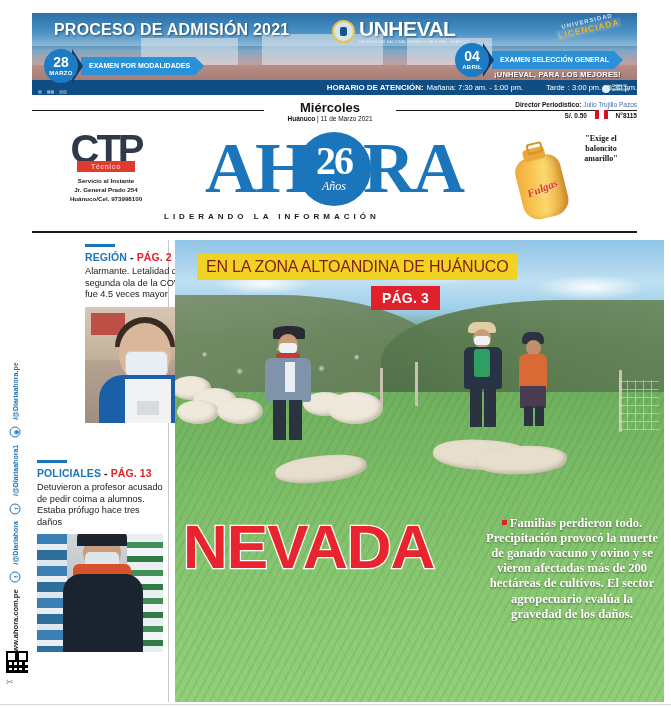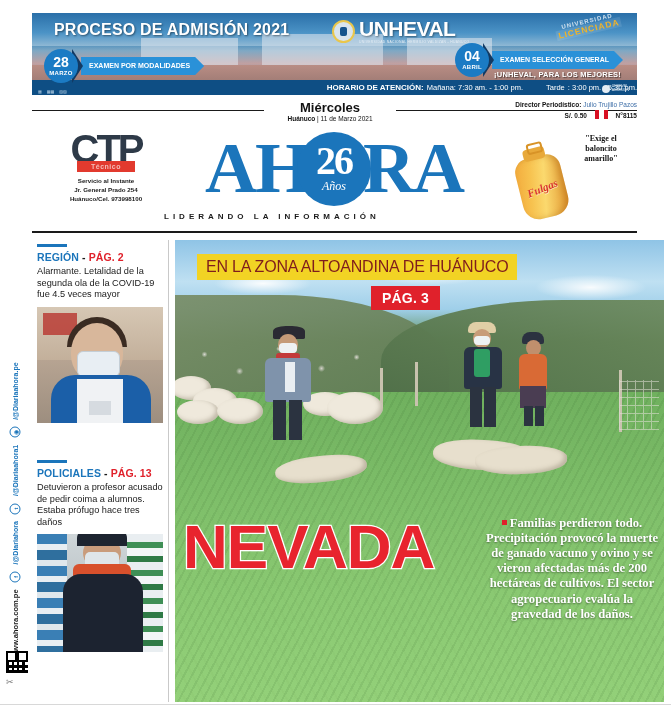--- a/index.html
+++ b/index.html
@@ -354,21 +354,21 @@
       <span class="ic">◉</span>
       <span>/@Diariaahora.pe</span>
     </div>
 
     <div class="qr"></div>
     <div class="crop">✂</div>
   </div>
 
   <div class="colsep"></div>
 
-  <div class="side-story" style="top:244px;">
+  <div class="side-story" style="top:244px;margin-left:48px;">
     <div class="side-rule"></div>
     <div class="side-kicker">
       <span>REGIÓN</span><span class="dash"> - </span><span class="pg">PÁG. 2</span>
     </div>
     <div class="side-deck">Alarmante. Letalidad de la segunda ola de la COVID-19 fue 4.5 veces mayor</div>
     <div class="side-photo ph1">
       <div class="wall"></div>
       <div class="redbox"></div>
       <div class="hair"></div>
       <div class="head"></div>

